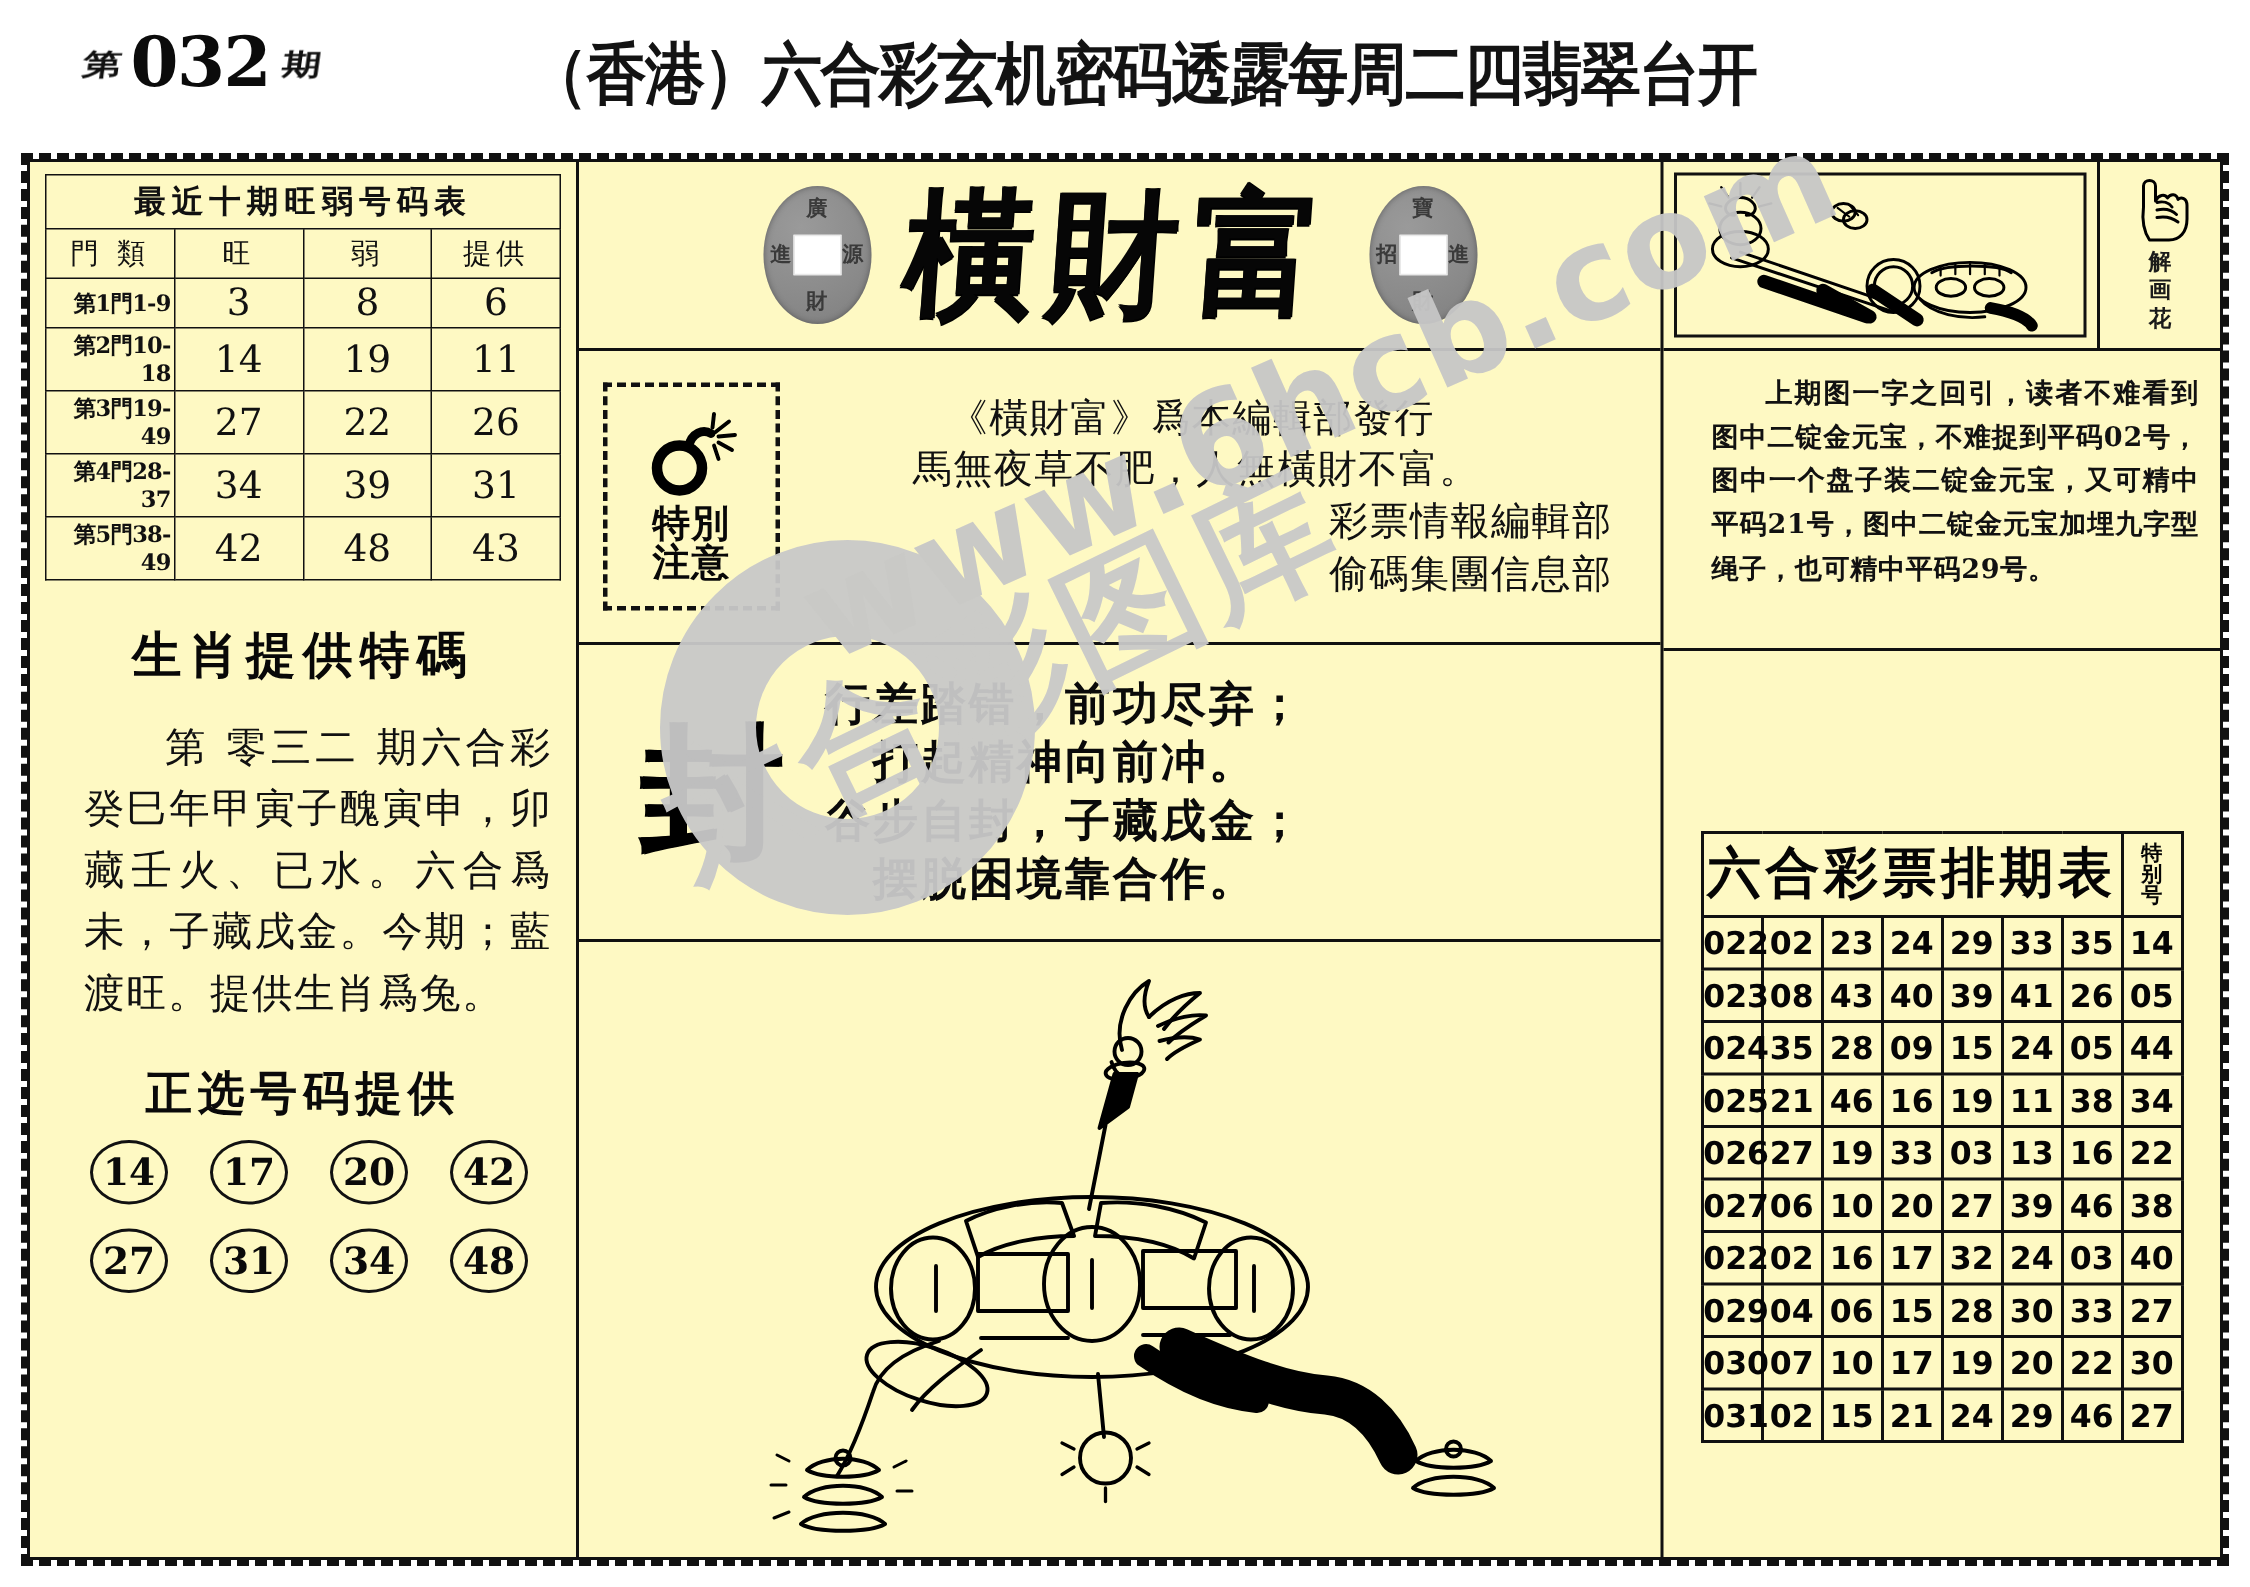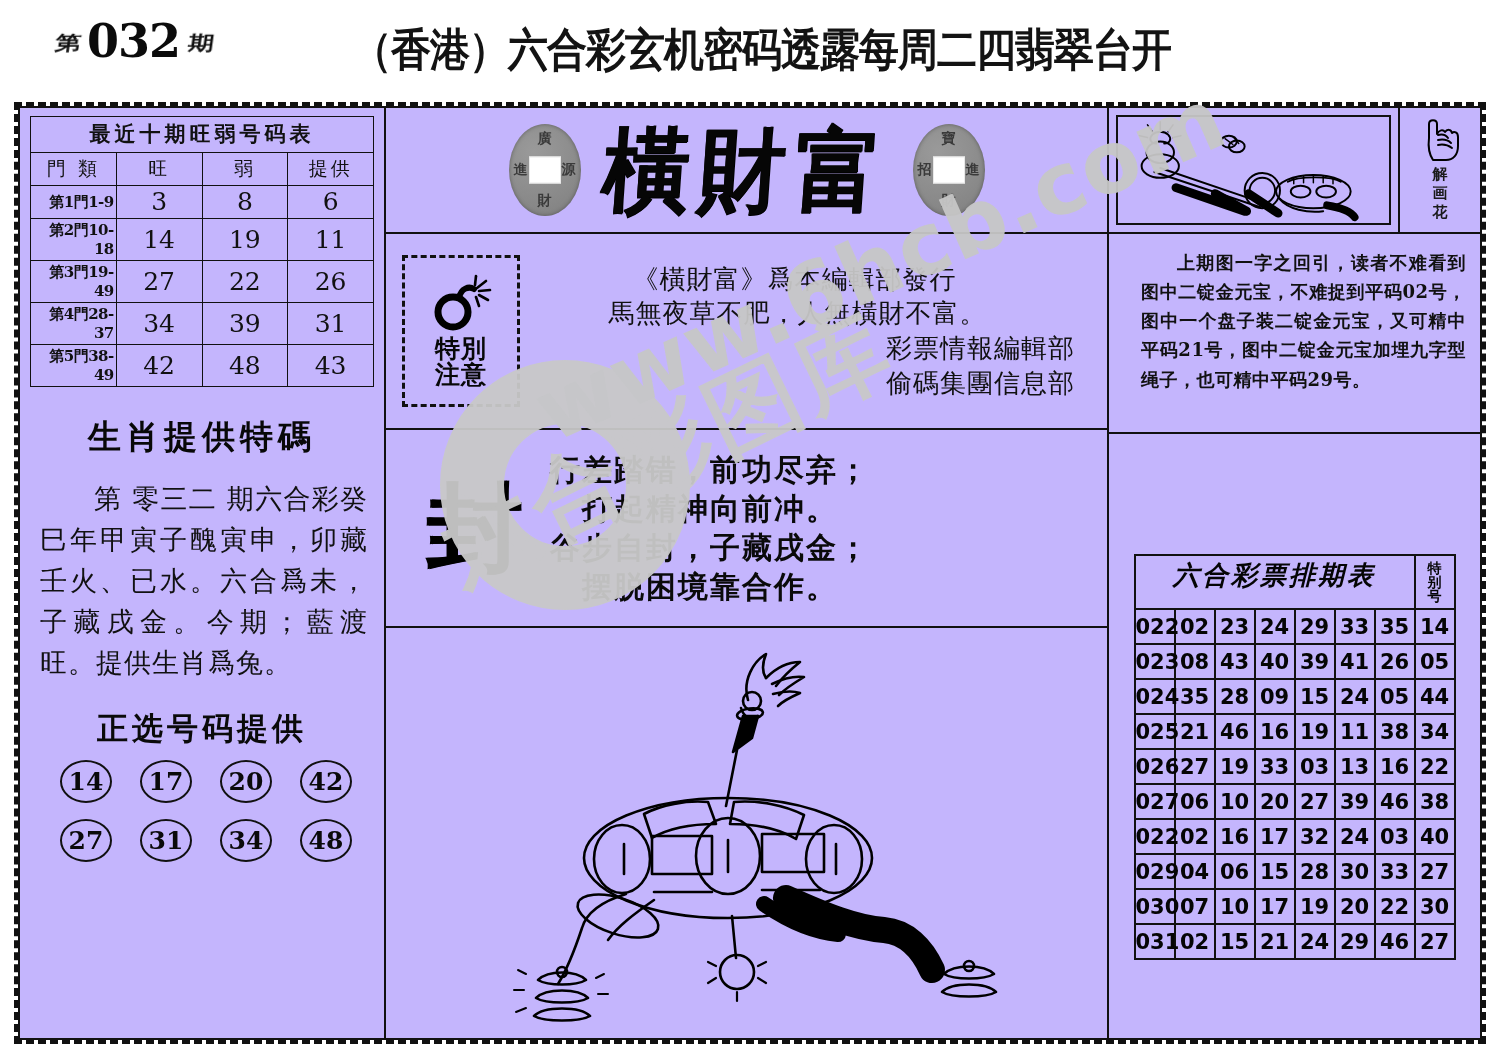--- a/index.html
+++ b/index.html
@@ -50,21 +50,21 @@
   
   #body-frame{
     position:absolute; left:14px; top:102px; width:1472px; height:942px;
     border:3px dashed #111;
     border-width:4px;
     border-style:dashed;
   }
   #body-inner{
     position:absolute; left:18px; top:106px; width:1464px; height:934px;
     border:2px solid #111;
-    background:#c4b5fd;
+    background:#fef9c3;
     display:flex;
   }
 
   
   .col-left   { width:366px; border-right:2px solid #111; position:relative; }
   .col-mid    { width:723px; border-right:2px solid #111; position:relative; }
   .col-right  { flex:1; position:relative; }
 
   
   .tbl-wang{
@@ -97,21 +97,21 @@
   }
 
   .lt-head{
     text-align:center;
     font-size:33px; font-weight:bold; letter-spacing:5px;
     margin-top:28px; color:#080808;
     font-family:"DejaVu Sans","Liberation Sans",sans-serif;
     filter:blur(.2px);
   }
   .lt-para{
-    margin:18px 16px 0 20px;
+    margin:18px 16px 0 36px;
     font-family:"DejaVu Serif","Liberation Serif",serif;
     font-size:27px; line-height:1.52; color:#111;
     text-align:justify; text-indent:2em;
     letter-spacing:1px;
   }
 
   .pick-head{
     position:absolute; left:0; right:0; top:600px;
     text-align:center; font-size:31px; font-weight:bold;
     letter-spacing:4px; color:#0a0a0a;
@@ -230,22 +230,22 @@
   }
   .tbl-draw td{
     border:2px solid #111;
     text-align:center;
     font-family:"DejaVu Sans","Liberation Sans",sans-serif;
     font-weight:bold; font-size:21px; color:#050505;
     padding:5px 0 4px 0;
   }
   .tbl-draw td.issue{ width:46px; }
   .tbl-draw .cap-main{
-    font-size:26px; letter-spacing:3px; padding:2px 0 15px 0;
-    filter:blur(.35px); font-family:"DejaVu Sans","Liberation Sans",sans-serif;font-style:italic;
+    font-size:36px; letter-spacing:3px; padding:2px 0 3px 0;
+    filter:blur(.35px); font-family:"DejaVu Sans","Liberation Sans",sans-serif;
   }
   .tbl-draw .cap-sp{
     font-size:14px; line-height:1.02; letter-spacing:0; padding:2px 0;
     font-family:"DejaVu Sans","Liberation Sans",sans-serif;
   }
 
   
   #wm{
     position:absolute; left:400px; top:330px;
     width:720px; height:400px;

